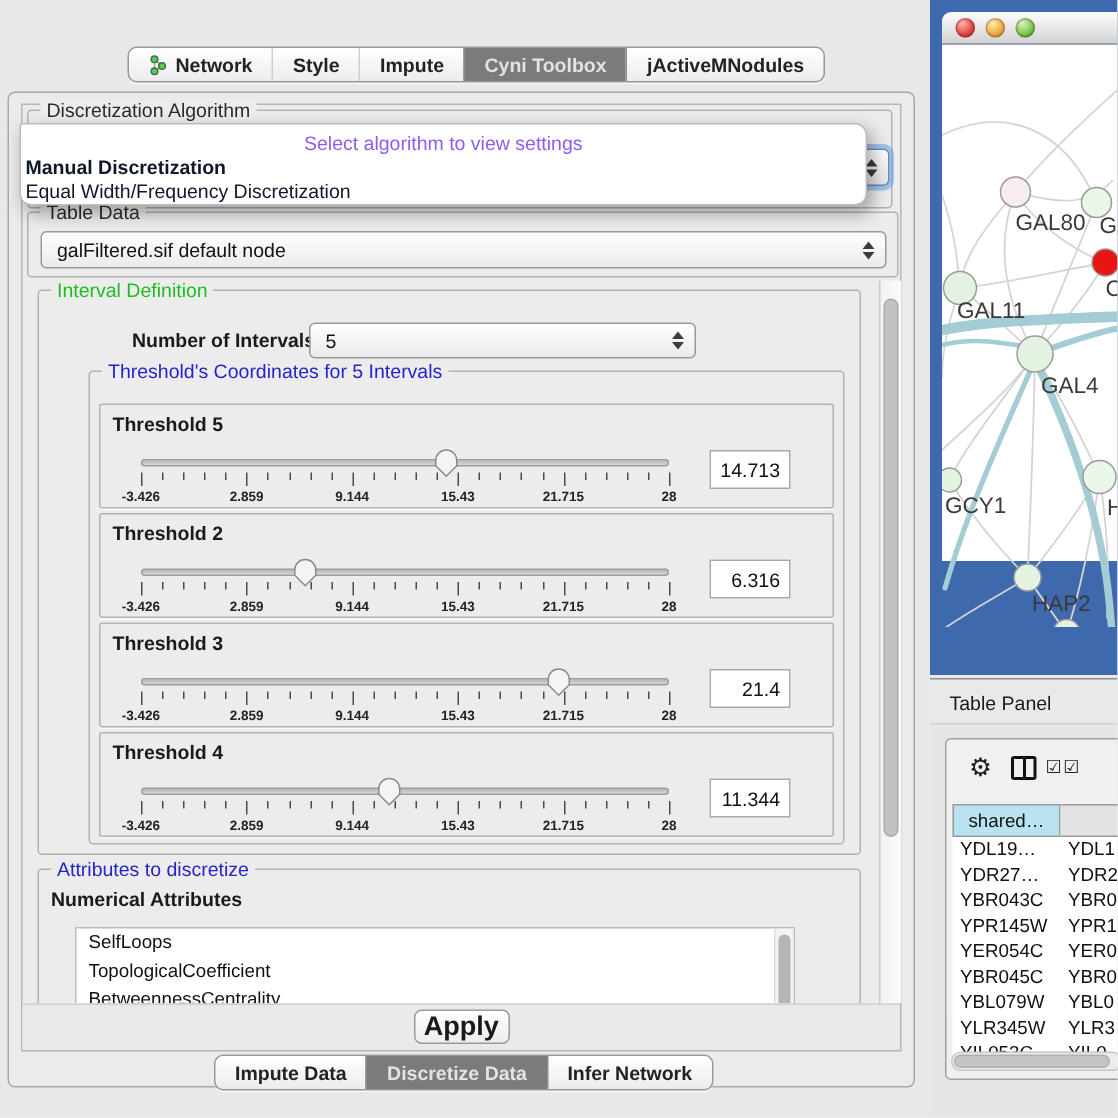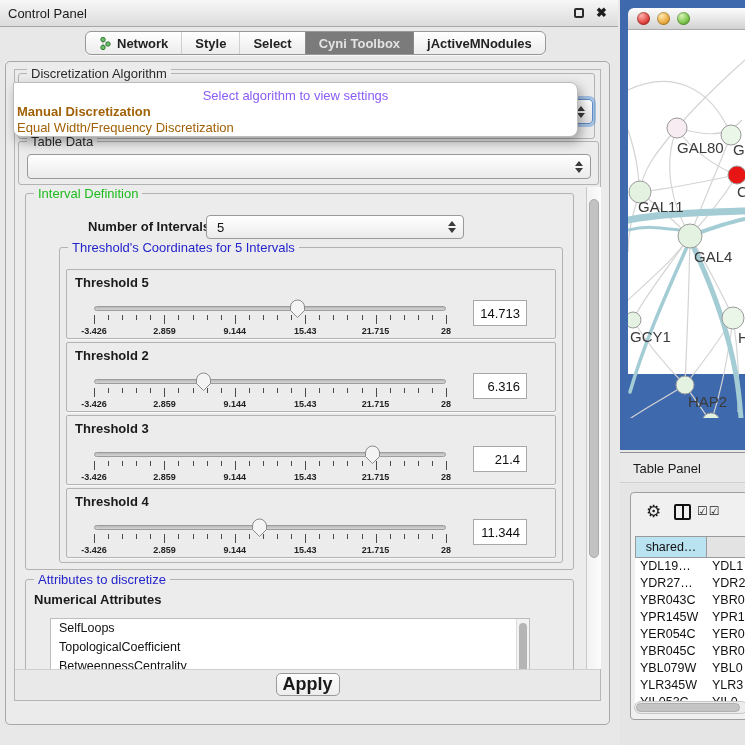--- a/index.html
+++ b/index.html
@@ -106,21 +106,21 @@
     background:linear-gradient(#ffffff,#ededed); border:1px solid #9a9a9a; border-radius:5px; }
 
   #bottom-tabs { top:703px; left:309px; transform:translateX(-50%); }
 
   
   #algo-popup { position:absolute; left:13px; top:82px; width:565px; height:55px; z-index:50;
     background:#fff; border:1px solid #bdbdbd; border-radius:2px 8px 8px 8px;
     box-shadow:3px 5px 12px rgba(0,0,0,.35); }
   .popup-hint { position:absolute; top:5px; left:0; right:0; text-align:center;
     font-size:13px; color:#8b5cf6; }
-  .popup-option { position:absolute; left:3px; font-size:13px; color:#a16207; white-space:nowrap; }
+  .popup-option { position:absolute; left:3px; font-size:13px; color:#0f172a; white-space:nowrap; }
   .popup-option.bold { font-weight:bold; }
 
   
   #network-window { position:absolute; left:620px; top:0; width:125px; height:450px; background:#3f69ad; }
   .mac-titlebar { position:absolute; left:8px; top:8px; right:0; height:22px;
     background:linear-gradient(#fdfdfd,#d2d2d2); border-radius:6px 0 0 0;
     border-bottom:1px solid #a9a9a9; display:flex; align-items:center; padding-left:9px; gap:7px; }
   .traffic { width:13px; height:13px; border-radius:50%; box-shadow:inset 0 0 1px 1px rgba(0,0,0,.25); }
   .traffic.red { background:radial-gradient(circle at 35% 28%, #ffb3ad, #e0413c 60%, #a32520); }
   .traffic.yellow { background:radial-gradient(circle at 35% 28%, #ffe9b0, #e8a93d 60%, #b57c1d); }
@@ -153,43 +153,38 @@
   .tb-td { font-size:12.5px; line-height:17px; padding-left:5px; color:#111; white-space:nowrap; overflow:hidden; }
   .h-scrollbar { position:absolute; left:3px; bottom:5px; width:114px; height:13px;
     background:#ececec; border:1px solid #c6c6c6; border-radius:7px; }
   .h-thumb { position:absolute; left:1px; top:1px; width:104px; height:9px;
     background:#c4c4c4; border:1px solid #b0b0b0; border-radius:6px; }
 </style>
 </head>
 <body>
 
 <div id="control-panel">
-  <div class="cp-titlebar">
-    <span class="cp-title">Control Panel</span>
-    <span class="cp-float-icon"></span>
-    <span class="cp-close-icon">✖</span>
-  </div>
 
   <div id="top-tabs" class="tab-strip">
       <div class="seg-tab">
         <span class="tab-icon">
           <svg width="13" height="15" viewBox="0 0 13 15">
             <path d="M4 3.5 L4 11.5 M4 3.5 L9 8 M4 11.5 L9 8" stroke="#a5a5a5" stroke-width="1" fill="none"></path>
             <circle cx="4" cy="3.5" r="2.2" fill="#6abf69" stroke="#357a38"></circle>
             <circle cx="4" cy="11.5" r="2.2" fill="#6abf69" stroke="#357a38"></circle>
             <circle cx="9" cy="8" r="2.2" fill="#6abf69" stroke="#357a38"></circle>
           </svg>
         </span>
         <span>Network</span>
       </div>
       <div class="seg-tab">
         <span>Style</span>
       </div>
       <div class="seg-tab">
-        <span>Select</span>
+        <span>Impute</span>
       </div>
       <div class="seg-tab selected">
         <span>Cyni Toolbox</span>
       </div>
       <div class="seg-tab">
         <span>jActiveMNodules</span>
       </div>
     </div>
 
   <div class="outer-box">
@@ -198,20 +193,21 @@
       <div id="algo-group" class="group">
         <span class="group-title">Discretization Algorithm</span>
       </div>
       <div id="algo-focus-combo">
         <span class="stepper"></span>
       </div>
 
       <div id="table-data-group" class="group">
         <span class="group-title">Table Data</span>
         <div id="table-data-combo" class="combo">
+          <span>galFiltered.sif default node</span>
           <span class="stepper"></span>
         </div>
       </div>
 
       <div id="scroll-area">
         <div id="interval-group" class="group">
           <span class="group-title green">Interval Definition</span>
           <span id="noi-label">Number of Intervals</span>
           <div id="noi-combo" class="combo">
             <span>5</span>
@@ -438,20 +434,31 @@
           <div id="outer-scroll-thumb" class="v-thumb"></div>
         </div>
       </div>
 
       <div class="apply-bar">
         <button class="apply-btn">Apply</button>
       </div>
     </div>
   </div>
 
+  <div id="bottom-tabs" class="tab-strip">
+      <div class="seg-tab">
+        <span>Impute Data</span>
+      </div>
+      <div class="seg-tab selected">
+        <span>Discretize Data</span>
+      </div>
+      <div class="seg-tab">
+        <span>Infer Network</span>
+      </div>
+    </div>
 
   <div id="algo-popup">
     <div class="popup-hint">Select algorithm to view settings</div>
     <div id="popup-options">
         <div class="popup-option bold" style="top: 21px;">Manual Discretization</div>
         <div class="popup-option" style="top: 37px;">Equal Width/Frequency Discretization</div>
       </div>
   </div>
 </div>
 

